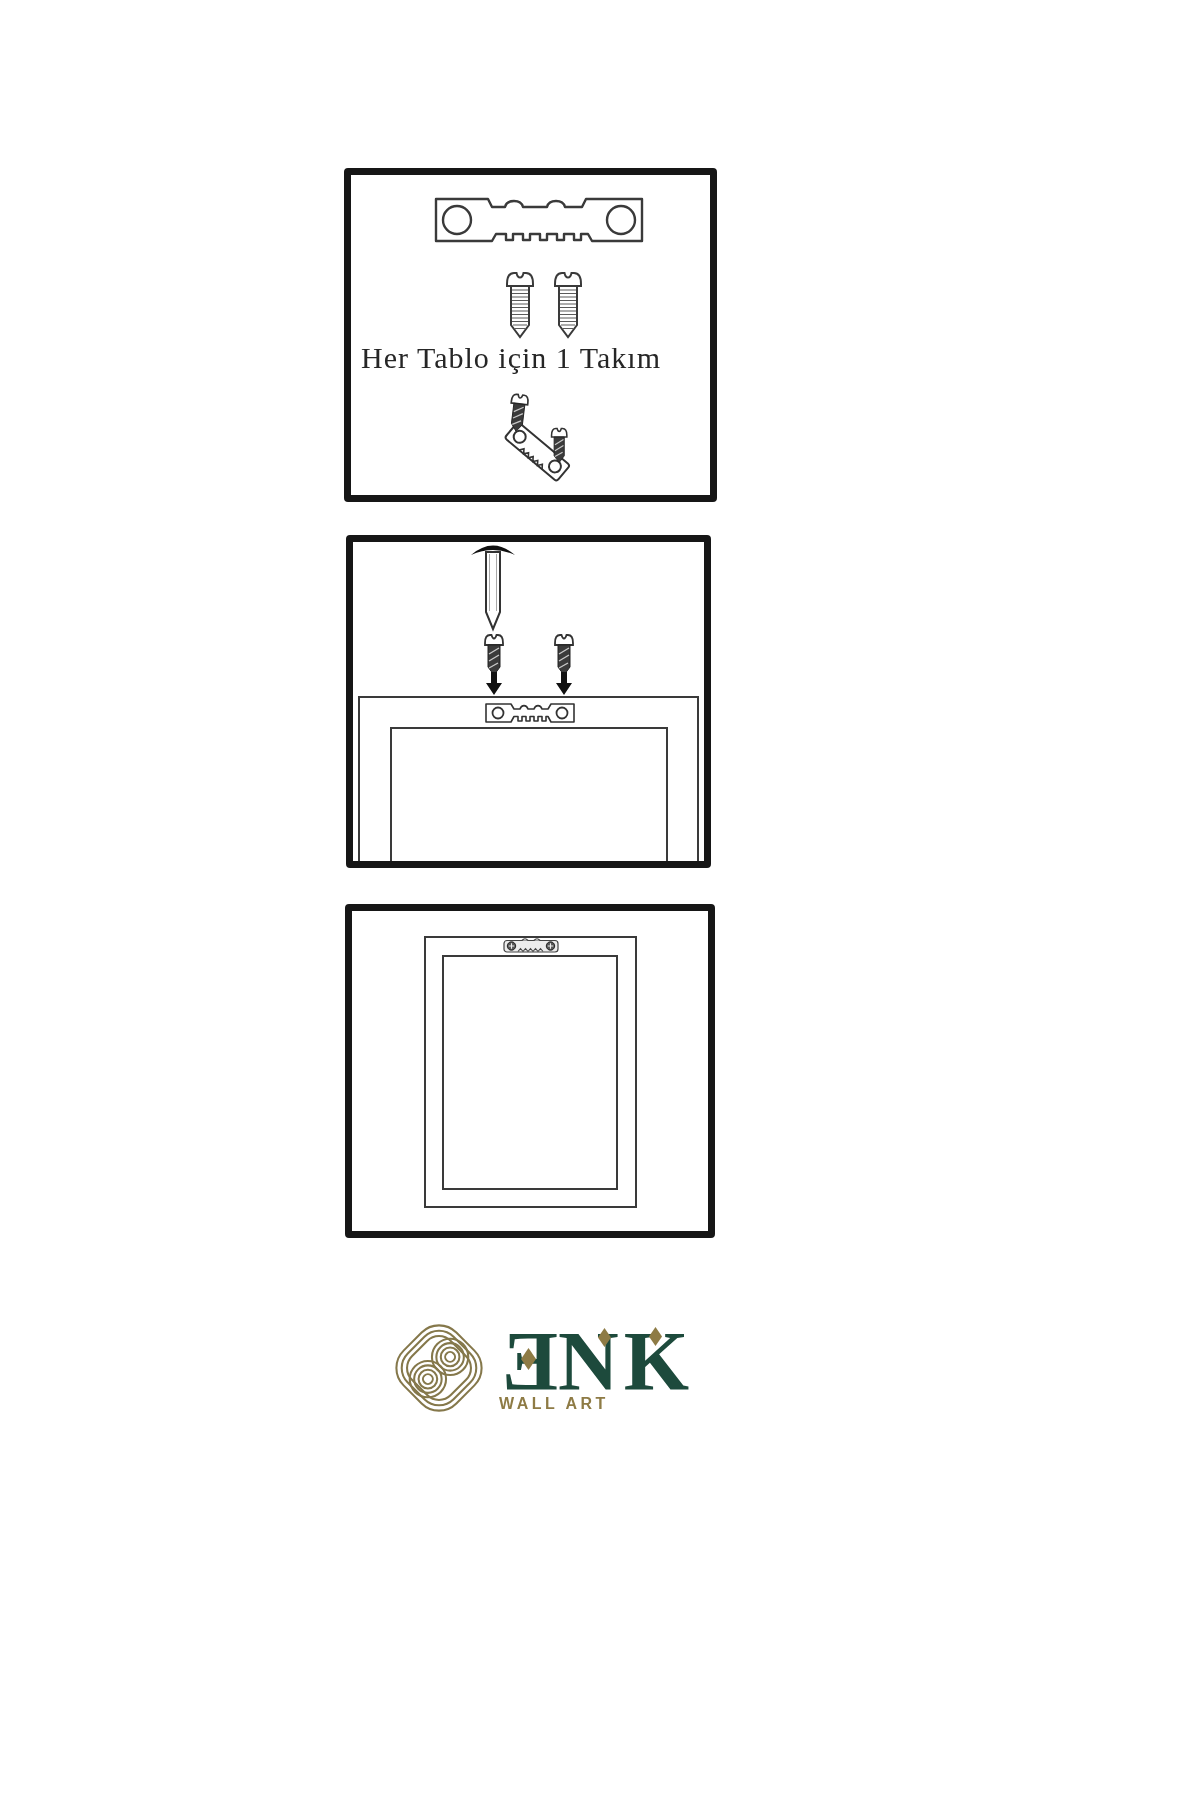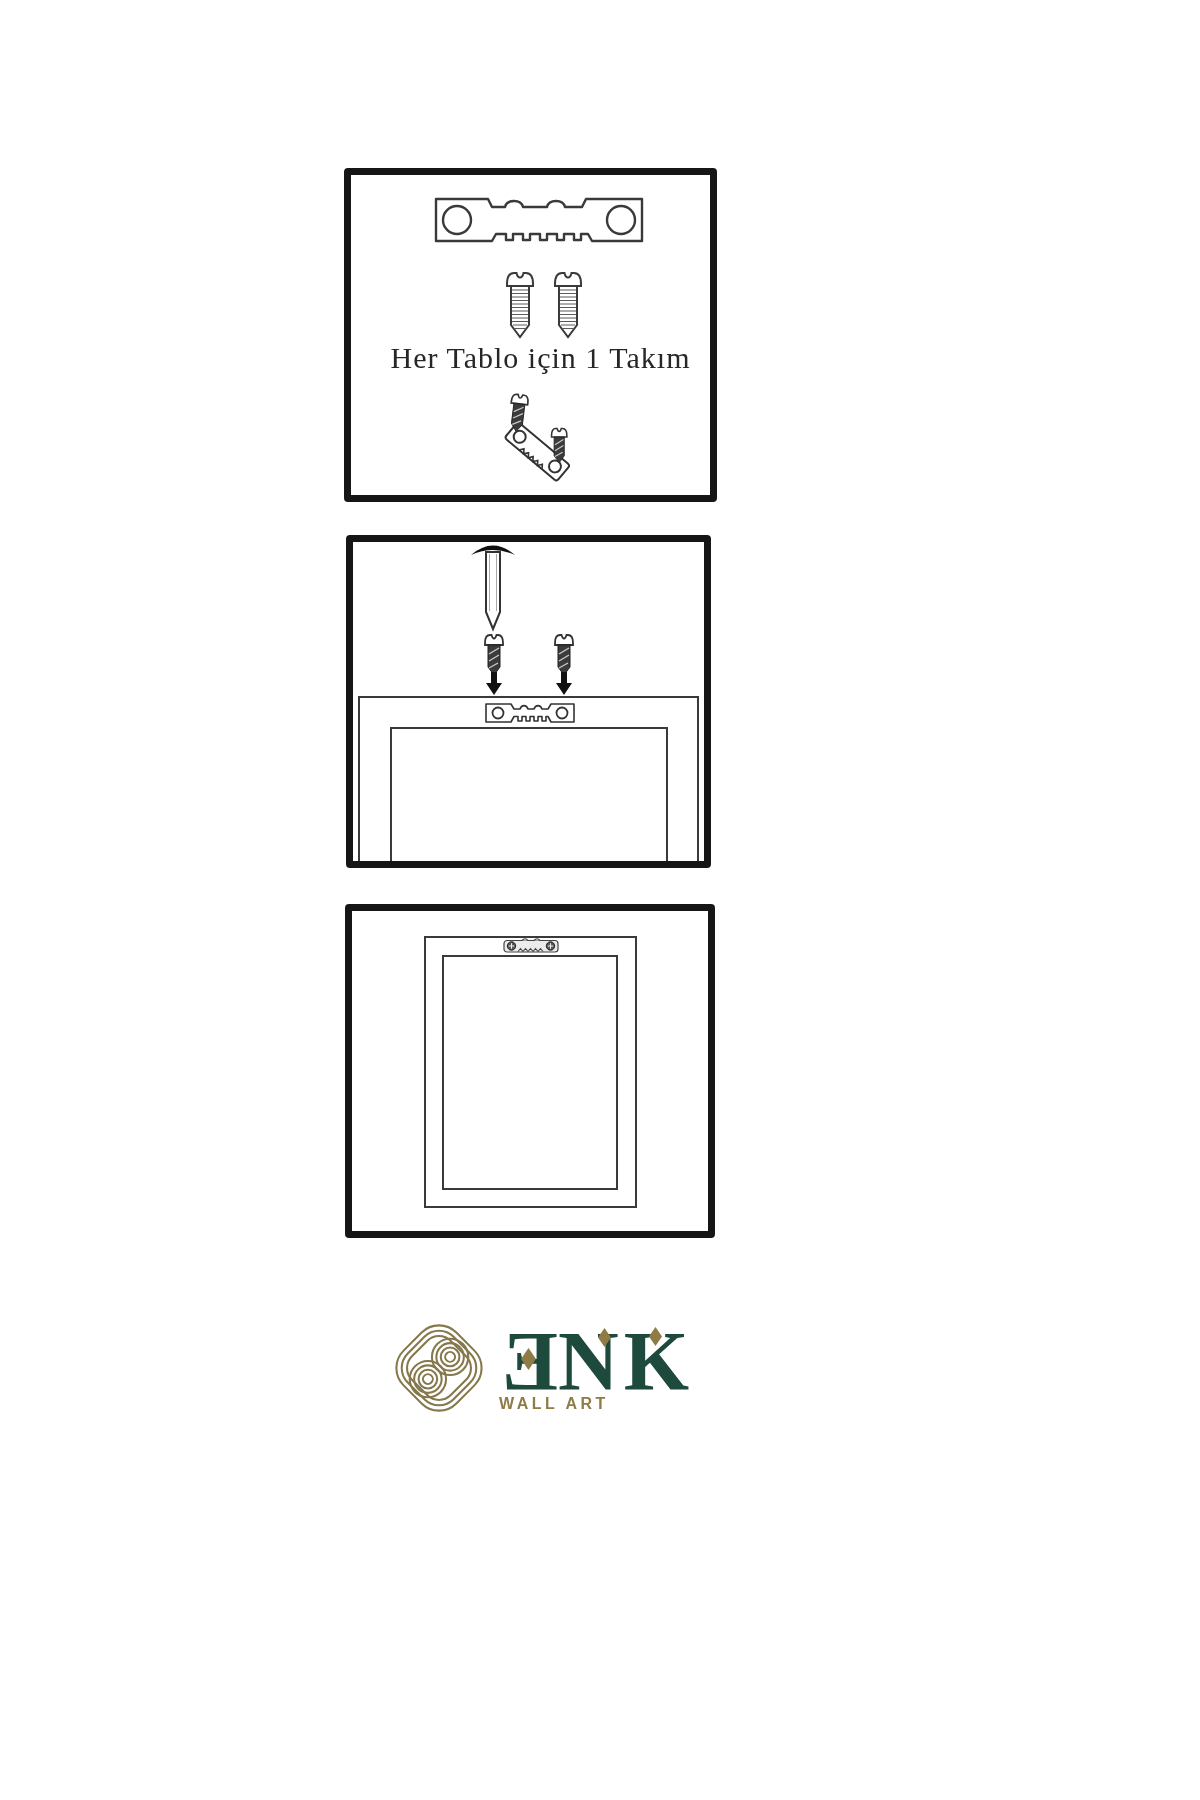--- a/index.html
+++ b/index.html
@@ -17,21 +17,21 @@
     background:#ffffff;
     box-sizing:border-box;
     overflow:hidden;
   }
   #panel1{left:344px;top:168px;width:373px;height:334px;}
   #panel2{left:346px;top:535px;width:365px;height:333px;}
   #panel3{left:345px;top:904px;width:370px;height:334px;}
   .abs{position:absolute;}
   .caption{
     position:absolute;left:10px;top:166px;width:100%;
-    text-align:center;
+    text-align:left;
     font-size:30px;color:#262626;letter-spacing:1px;
     font-family:"Liberation Serif", serif;
   }
   .rect-outline{position:absolute;border:2px solid #3a3a3a;background:#fff;box-sizing:border-box;}
   
   .enk-word{
     position:absolute;left:497px;top:1320px;
     font-size:84px;line-height:1;font-weight:bold;
     color:#1d4a3c;letter-spacing:5px;
     font-family:"Liberation Serif", serif;

